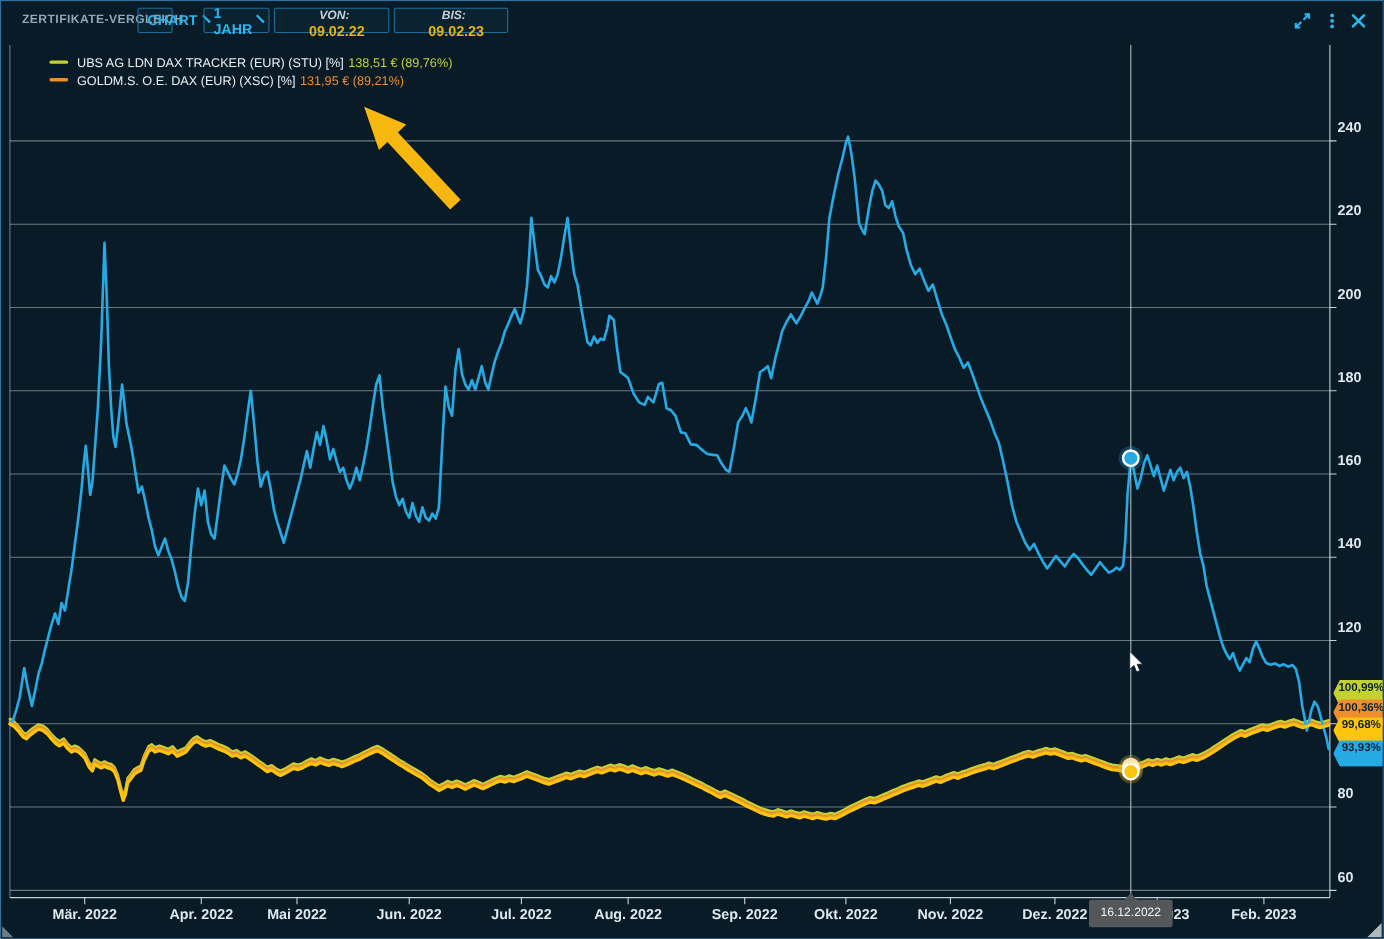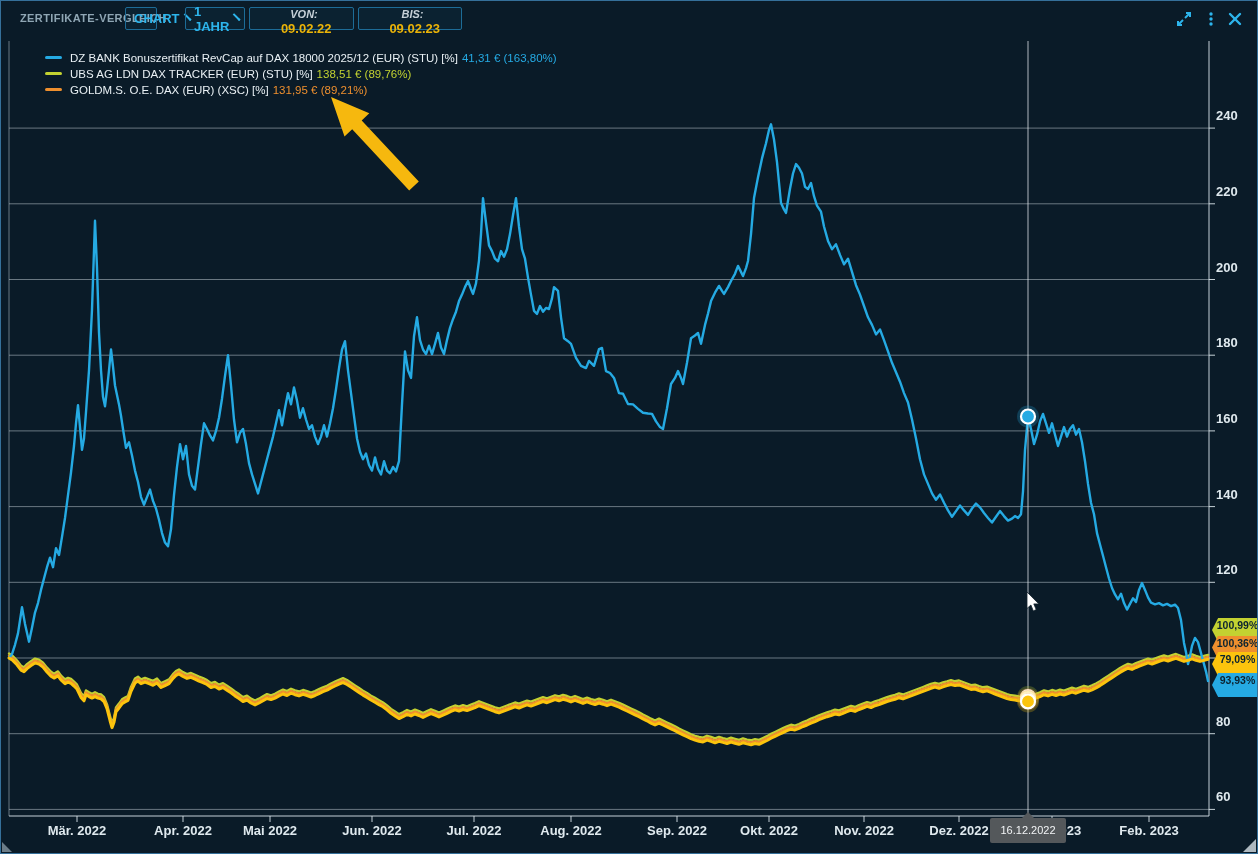--- a/index.html
+++ b/index.html
@@ -207,29 +207,28 @@
       <circle cx="1027" cy="698.14295" r="7" fill="#ee8f2e" stroke="#ffffff" stroke-width="2.2"></circle>
       <circle cx="1027" cy="700.41395" r="11" fill="#fcc40d" fill-opacity="0.25"></circle>
       <circle cx="1027" cy="700.41395" r="7" fill="#fcc40d" stroke="#ffffff" stroke-width="2.2"></circle>
       <circle cx="1027" cy="415.51699999999994" r="11" fill="#25aae3" fill-opacity="0.25"></circle>
       <circle cx="1027" cy="415.51699999999994" r="7" fill="#25aae3" stroke="#ffffff" stroke-width="2.2"></circle>
       <polygon points="330.0,96.0 343.5,135.4 351.2,128.2 408.2,189.4 417.8,180.6 360.7,119.4 368.3,112.2" fill="#f6b80e"></polygon>
       <path d="M0 0 L0 16.5 L3.9 13 L6.3 18.9 L9.2 17.6 L6.8 11.9 L11.8 11.9 Z" transform="translate(1026 591)" fill="#ffffff" stroke="#15242e" stroke-width="0.8"></path>
     </svg>
 
   <div id="legend">
-      <div class="lrow"><span class="ldash" style="background: rgb(37, 170, 227);"></span><span>DZ BANK Bonuszertifikat RevCap auf DAX 18000 2025/12 (EUR) (STU) [%]</span><span class="lval" style="color: rgb(37, 170, 227);">41,31 € (163,80%)</span></div>
       <div class="lrow"><span class="ldash" style="background: rgb(195, 210, 49);"></span><span>UBS AG LDN DAX TRACKER (EUR) (STU) [%]</span><span class="lval" style="color: rgb(195, 210, 49);">138,51 € (89,76%)</span></div>
       <div class="lrow"><span class="ldash" style="background: rgb(238, 143, 46);"></span><span>GOLDM.S. O.E. DAX (EUR) (XSC) [%]</span><span class="lval" style="color: rgb(238, 143, 46);">131,95 € (89,21%)</span></div>
     </div>
 
   <div id="badges">
       <div class="badge" style="background: rgb(195, 210, 49); top: 617px;">100,99%</div>
       <div class="badge" style="background: rgb(238, 143, 46); top: 634.5px;">100,36%</div>
-      <div class="badge" style="background: rgb(252, 196, 13); top: 651px;">79,09%</div>
+      <div class="badge" style="background: rgb(252, 196, 13); top: 651px;">99,68%</div>
       <div class="badge" style="background: rgb(37, 170, 227); top: 672px;">93,93%</div>
     </div>
 
   <div id="tooltip" style="left: 989px;">
     <div class="caret"></div>
     <span>16.12.2022</span>
   </div>
 
   <div id="grip-br"></div>
   <div id="grip-bl"></div>

